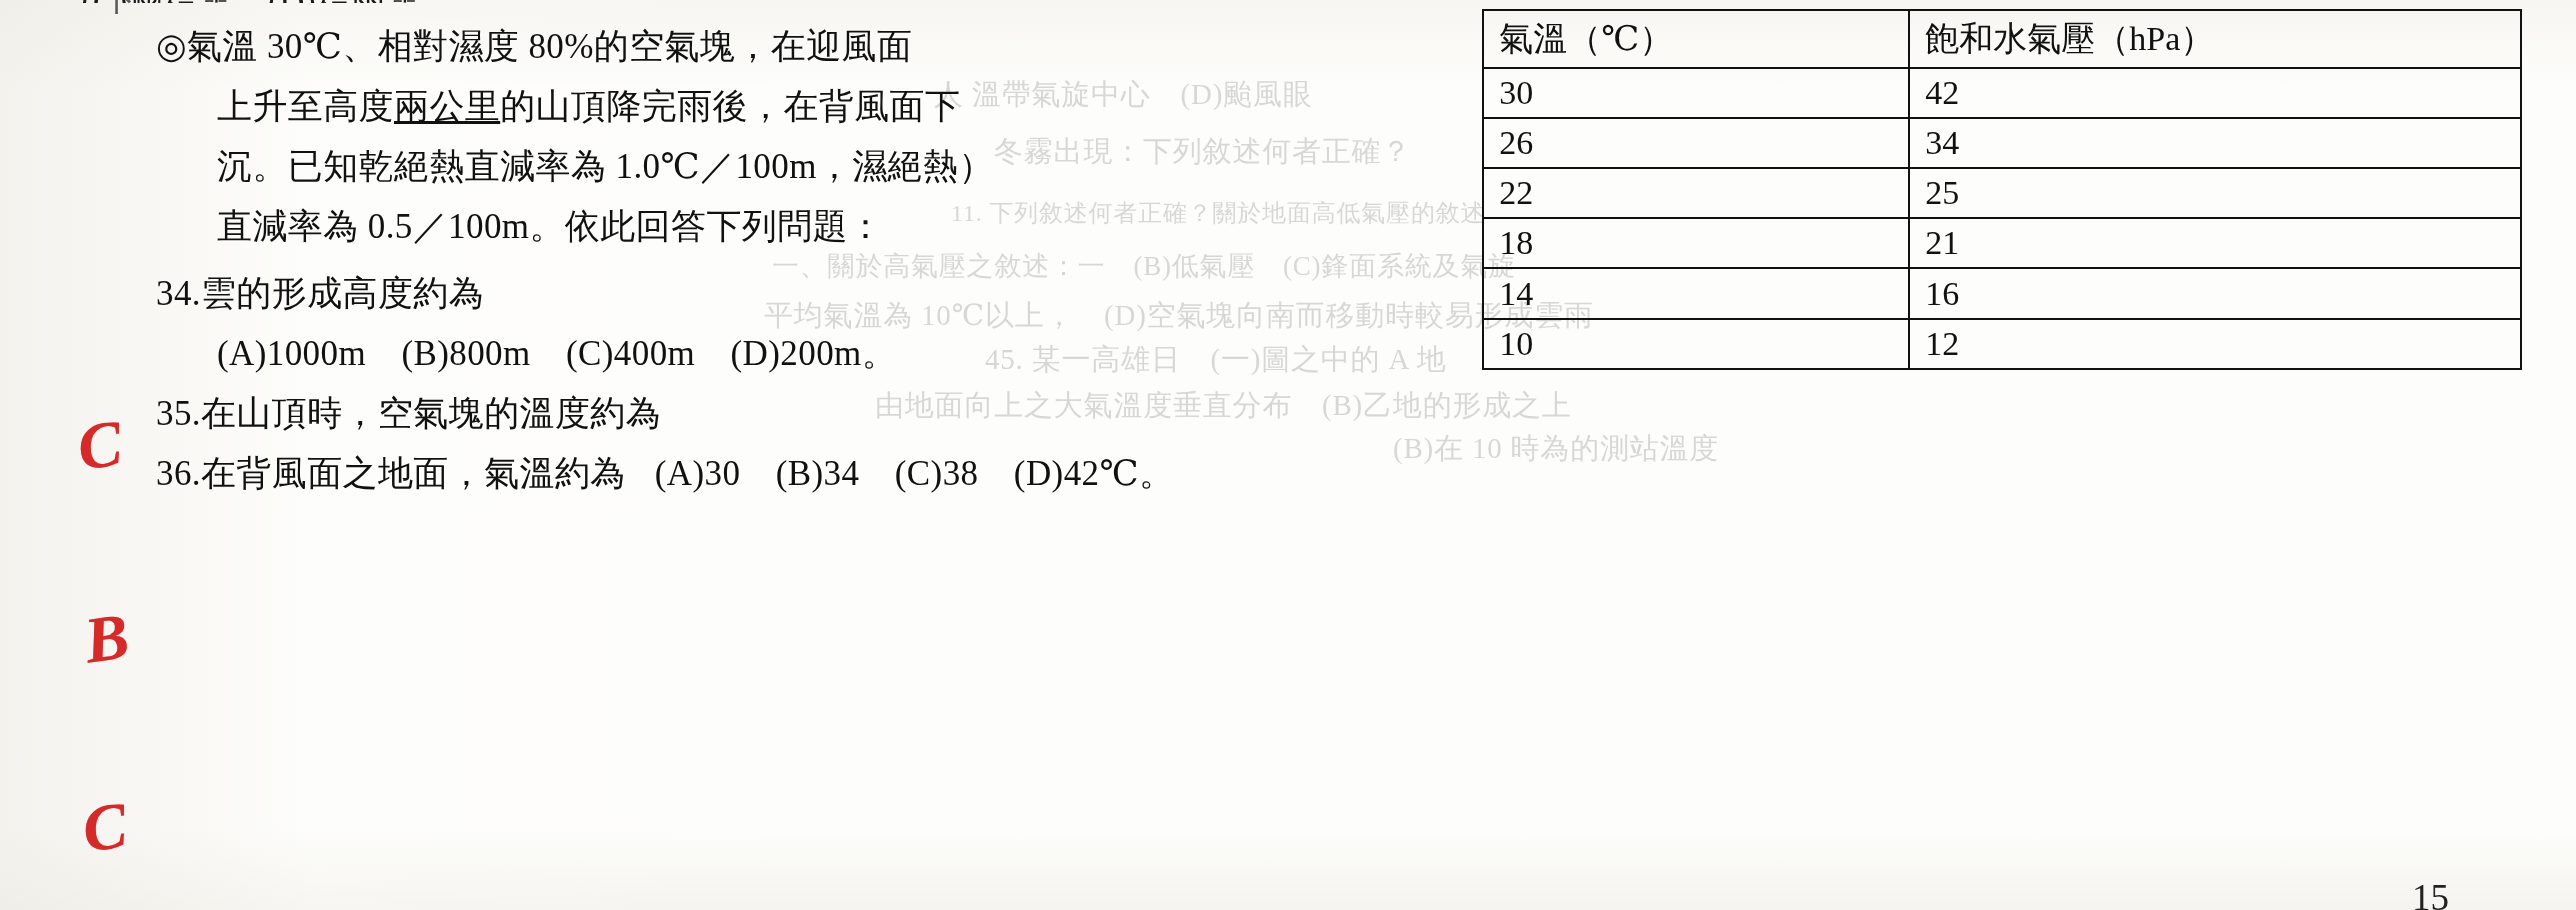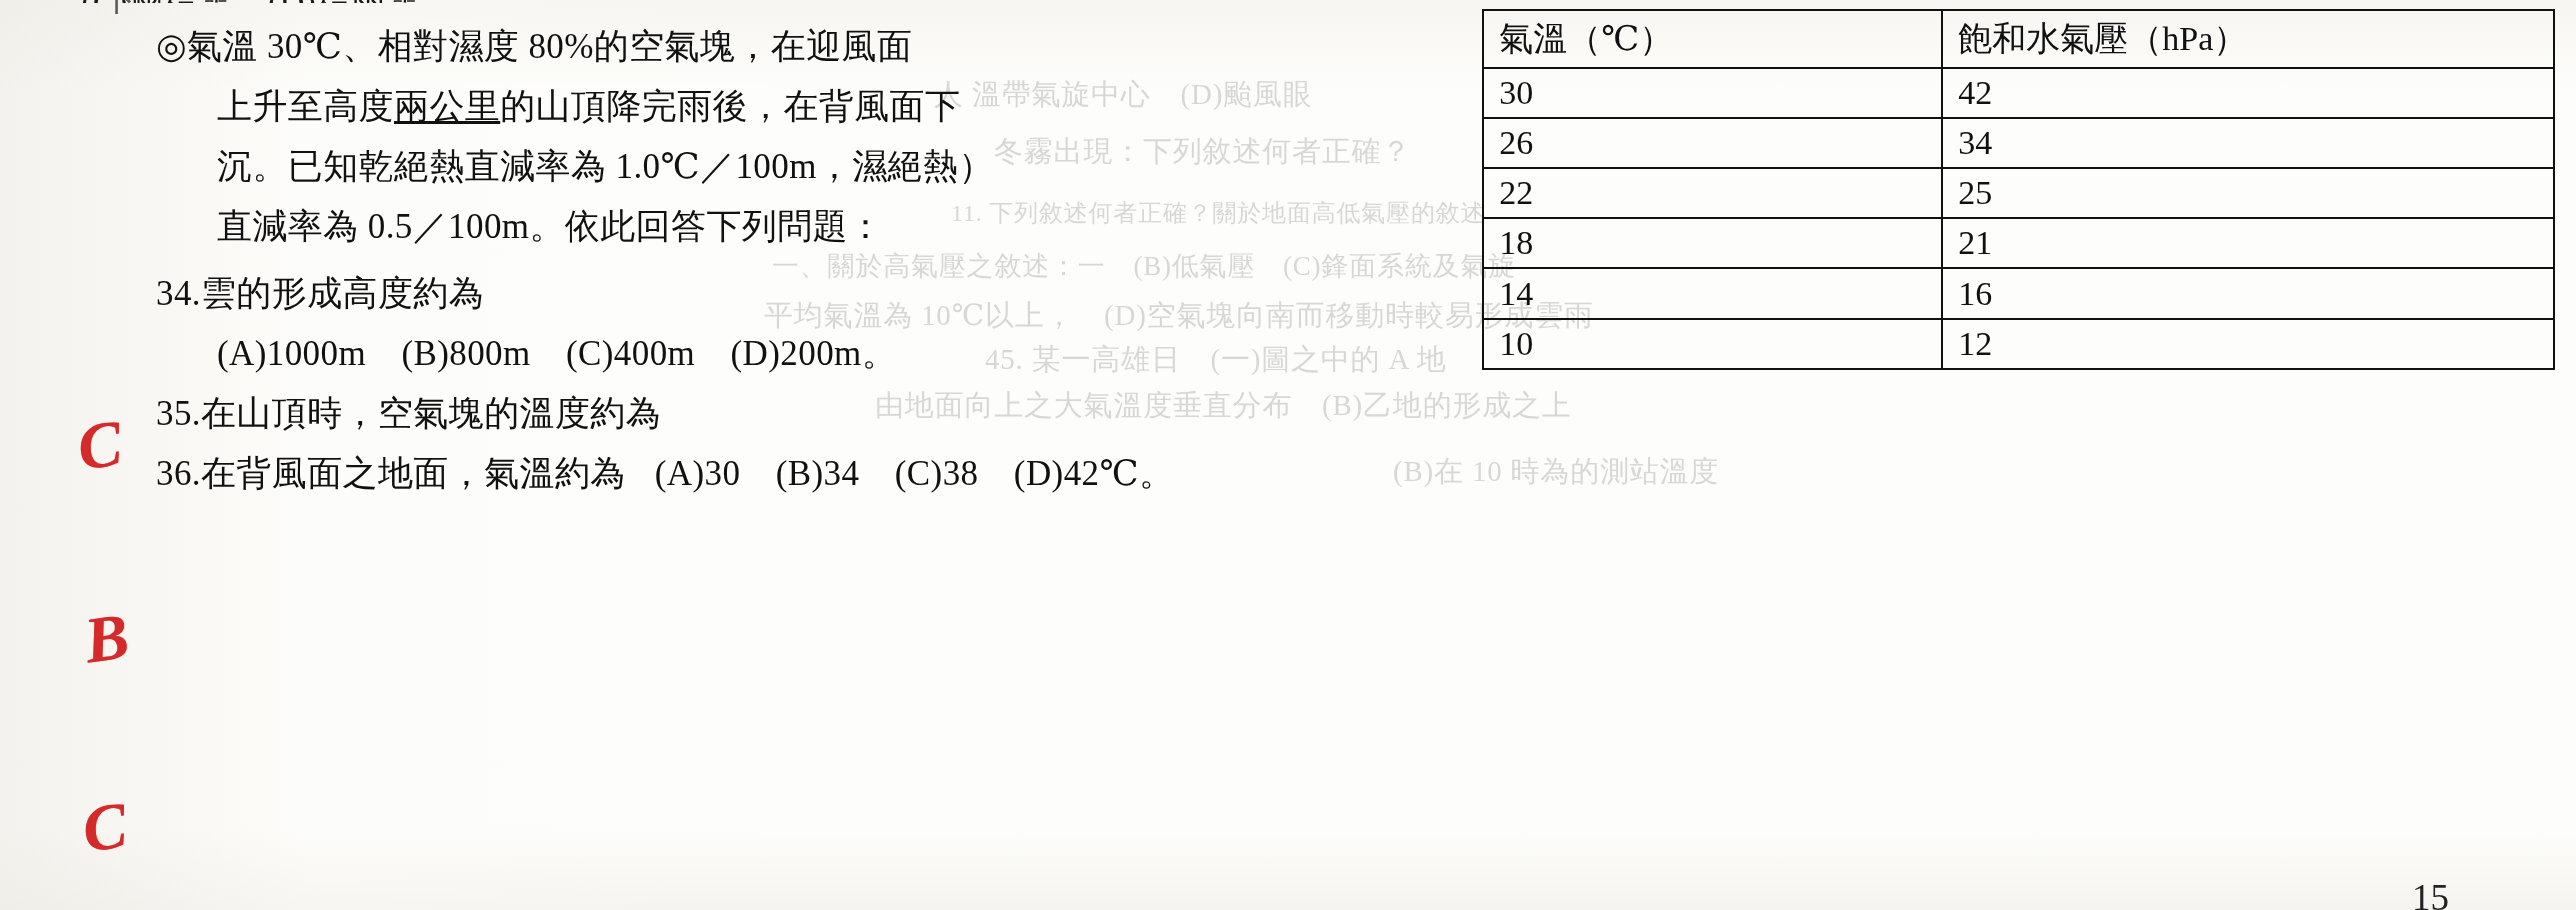--- a/index.html
+++ b/index.html
@@ -100,21 +100,21 @@
   #data-table td, #data-table th {
     border: 2.5px solid #111;
     font-size: 34px;
     font-weight: normal;
     text-align: left;
     padding: 5.1px 15.3px;
     height: 49px;
     box-sizing: border-box;
   }
   #data-table th { font-weight: normal; }
-  .col-a { width: 459px; }
+  .col-a { width: 426px; }
   .col-b { width: 612px; }
 
   .page-num {
     position: absolute;
     right: 127px;
     bottom: -8.5px;
     font-size: 37px;
     color: #222;
     font-family: "Liberation Serif", serif;
   }
@@ -126,21 +126,21 @@
 
 <div id="page">
 
   <div class="ghost" style="left:934px; top:75px; font-size:29px;">人  溫帶氣旋中心　(D)颱風眼</div>
   <div class="ghost" style="left:994px; top:132px; font-size:29px;font-family:Liberation Serif, serif;">冬霧出現：下列敘述何者正確？</div>
   <div class="ghost" style="left:951px; top:197px; font-size:24px;">11. 下列敘述何者正確？關於地面高低氣壓的敘述</div>
   <div class="ghost" style="left:772px; top:248px; font-size:27px;">一、關於高氣壓之敘述：一　(B)低氣壓　(C)鋒面系統及氣旋</div>
   <div class="ghost" style="left:764px; top:296px; font-size:29px;">平均氣溫為 10℃以上，　(D)空氣塊向南而移動時較易形成雲雨</div>
   <div class="ghost" style="left:985px; top:340px; font-size:29px;">45. 某一高雄日　(一)圖之中的 A 地</div>
   <div class="ghost" style="left:875px; top:386px; font-size:29px;">由地面向上之大氣溫度垂直分布　(B)乙地的形成之上</div>
-  <div class="ghost" style="left:1393px; top:452px; font-size:29px;">(B)在 10 時為的測站溫度</div>
+  <div class="ghost" style="left:1393px; top:429px; font-size:29px;">(B)在 10 時為的測站溫度</div>
 
   <div class="cut-line">(C)層積雲　(D)積雨雲</div>
 
   <div class="pencil" style="left:102px; top:-24px;">卜</div>
 
   <div class="redmark" style="left:78px; top:408px;">C</div>
   <div class="redmark" style="left:85px; top:601px;">B</div>
   <div class="redmark" style="left:83px; top:790px;">C</div>
 
   <div id="question-block">

